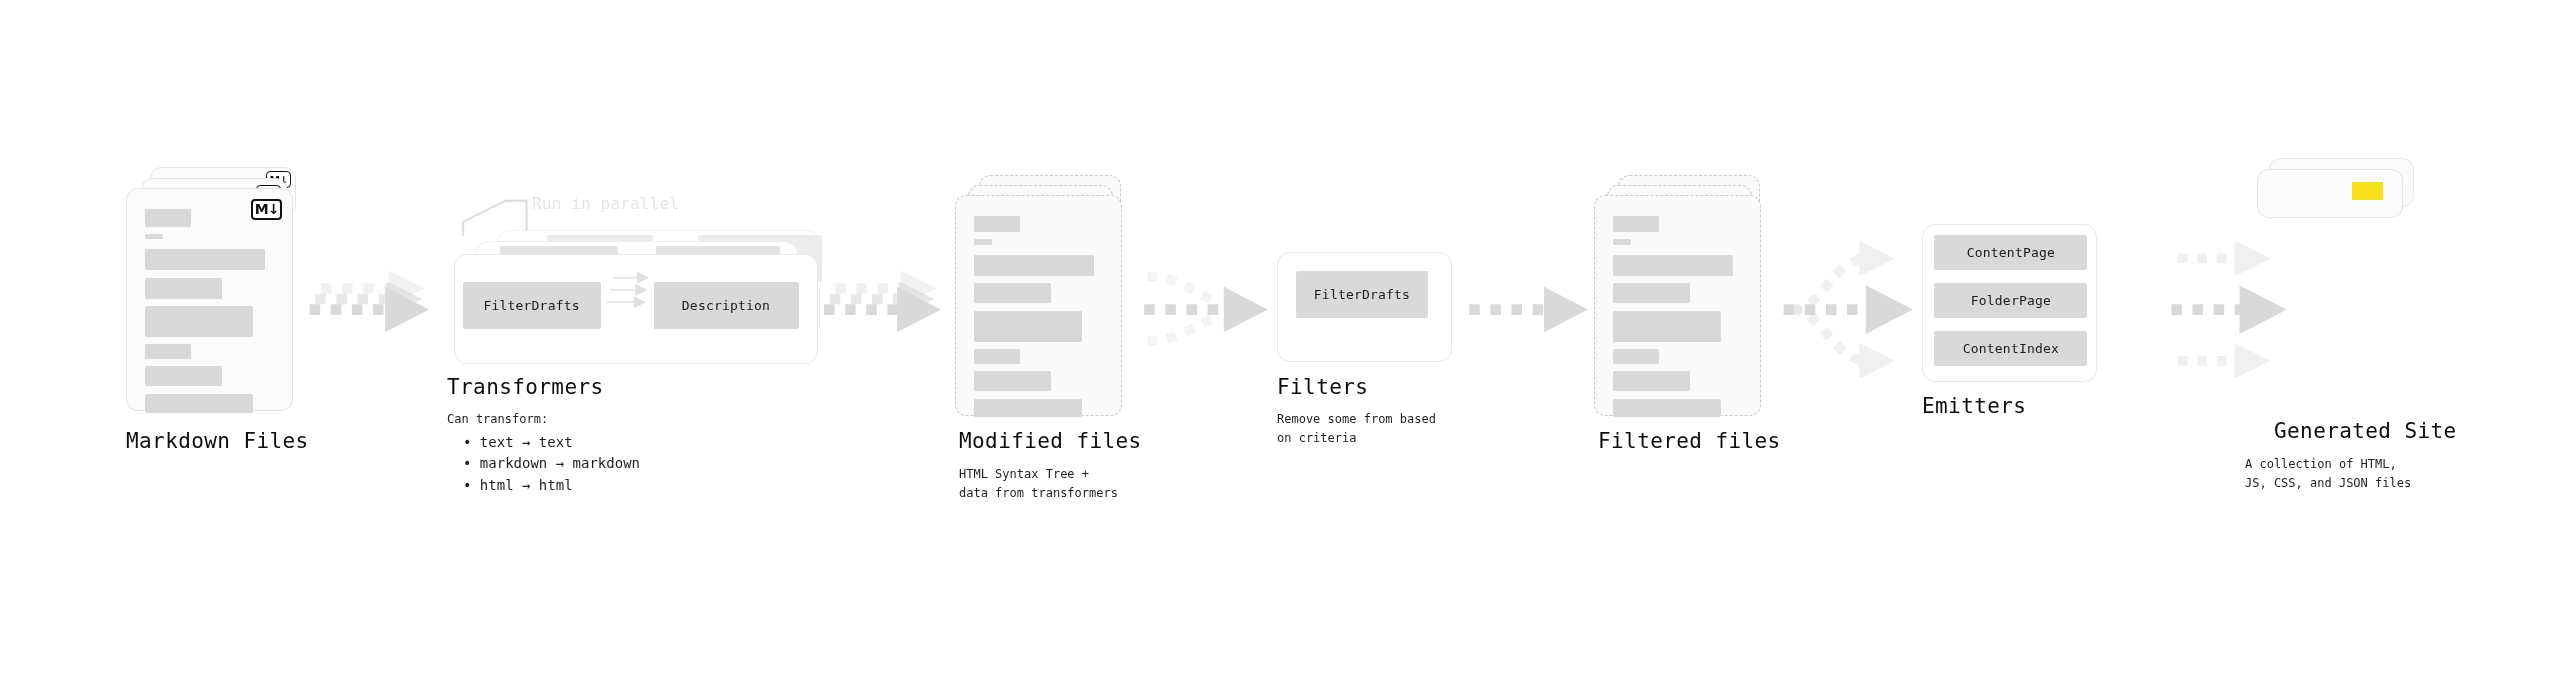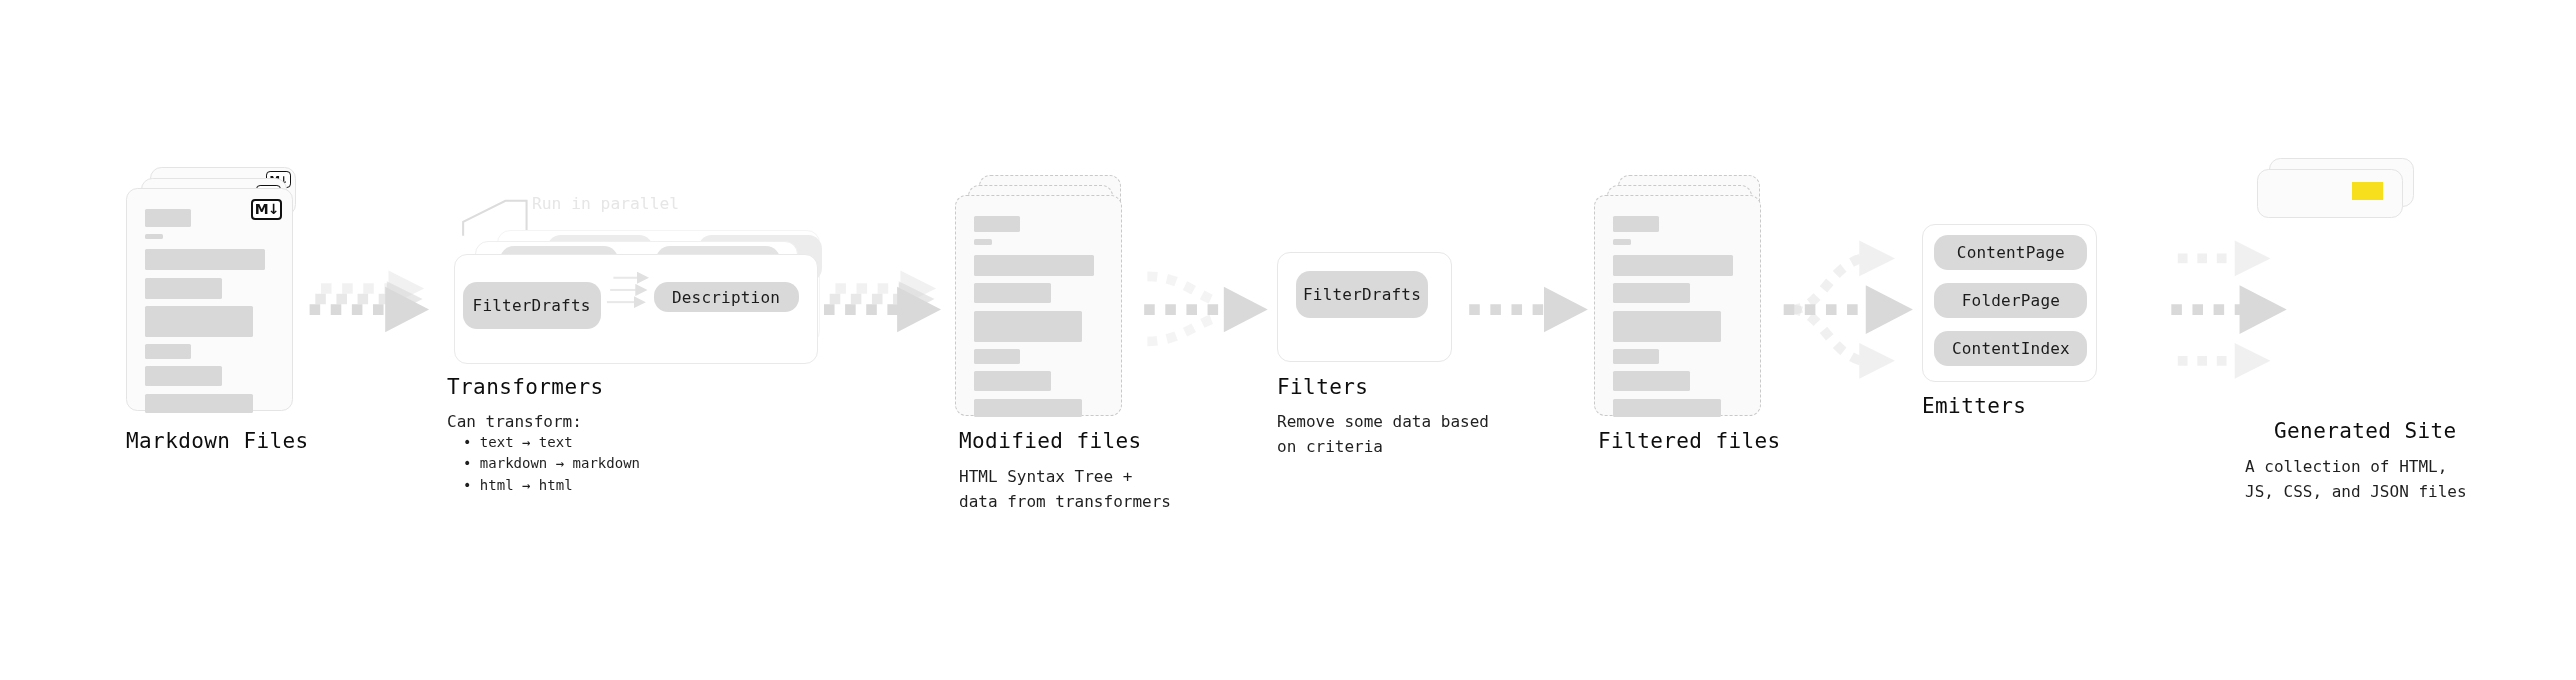--- a/index.html
+++ b/index.html
@@ -43,33 +43,33 @@
     font-family:"DejaVu Sans","Liberation Sans",sans-serif;
     font-size:5.7px;font-weight:bold;color:#fff;line-height:1;}
   .js-badge{position:absolute;width:31px;height:18px;background:#f7df1e;}
 
   
   .pbox{
     position:absolute;box-sizing:border-box;
     border:1.6px solid #e7e7e7;border-radius:13px;background:#ffffff;
   }
   .chip{
-    box-sizing:border-box;background:#d9d9d9;border-radius:14px;
+    box-sizing:border-box;background:#d9d9d9;border-radius:2px;
     display:flex;align-items:center;justify-content:center;
-    font-size:16px;color:#1b1b1b;letter-spacing:0.2px;white-space:nowrap;
+    font-size:13px;color:#1b1b1b;letter-spacing:0.2px;white-space:nowrap;
   }
   .chip.ghost1{background:#e3e3e3;}
   .chip.ghost2{background:#ececec;}
 
   
   .title{
     position:absolute;font-size:21px;color:#0d0d0d;white-space:nowrap;letter-spacing:0.4px;
   }
   .sub{
-    position:absolute;font-size:16px;color:#1f1f1f;line-height:1.55;white-space:pre;
+    position:absolute;font-size:12px;color:#1f1f1f;line-height:1.55;white-space:pre;
   }
   .bullets{position:absolute;font-size:14px;color:#1f1f1f;line-height:1.55;white-space:pre;}
   .parallel-label{
     position:absolute;font-size:16.3px;color:#e6e6e6;white-space:nowrap;
   }
 
   svg{position:absolute;left:0;top:0;overflow:visible;}
   .fullsvg{width:2576px;height:681px;pointer-events:none;}
 </style>
 </head>
@@ -214,21 +214,21 @@
 
     <div class="pbox" style="left:28px;top:50px;width:323px;height:114px;border-color:#efefef;">
       <div class="chip ghost1" style="position:absolute;left:24.4px;top:4.1px;width:118px;height:47px;"></div>
       <div class="chip ghost1" style="position:absolute;left:180px;top:4.1px;width:124px;height:47px;"></div>
     </div>
 
     <div class="pbox" style="left:6.5px;top:63px;width:364px;height:110px;border-color:#e9e9e9;">
       <div class="chip" style="position:absolute;left:8.1px;top:27px;width:138px;height:47px;">
         <span>FilterDrafts</span>
       </div>
-      <div class="chip" style="position:absolute;left:199px;top:27px;width:145px;height:30px;">
+      <div class="chip" style="position:absolute;left:199px;top:27px;width:145px;height:47px;">
         <span>Description</span>
       </div>
     </div>
 
     <svg width="98" height="65" style="left:158px;top:77px;" viewBox="0 0 120 80">
       <g stroke="#e8e8e8" stroke-width="2.5" fill="none" marker-end="url(#ah2)">
         <path d="M10,12 L42,12"></path>
         <path d="M6,27 L40,27"></path>
         <path d="M2,42 L38,42"></path>
       </g>
@@ -269,21 +269,21 @@
 data from transformers</div>
 
   <div class="node" style="left:1277px;top:252px;">
     <div class="pbox" style="left:0;top:0;width:175px;height:110px;">
       <div class="chip" style="position:absolute;left:18px;top:18px;width:132px;height:47px;">
         <span>FilterDrafts</span>
       </div>
     </div>
   </div>
   <div class="title" style="left:1277px;top:375px;">Filters</div>
-  <div class="sub" style="left:1277px;top:410px;">Remove some data based
+  <div class="sub" style="left:1277px;top:410px;">Remove some from based
 on criteria</div>
 
   <div class="node dashed" style="left:1594px;top:175px;">
     <div class="doc-stack">
       <div class="sheet s3" style="left:24.4px;top:0;width:142px;height:45px;"></div>
       <div class="sheet s2" style="left:13px;top:9.8px;width:145px;height:45px;"></div>
       <div class="sheet s1" style="left:0;top:20.3px;width:167px;height:221px;">
         <div class="lines">
           <div class="ln" style="width:46px;height:16.3px;"></div>
           <div class="ln" style="width:18px;height:5.7px;margin-bottom:9.8px;"></div>

